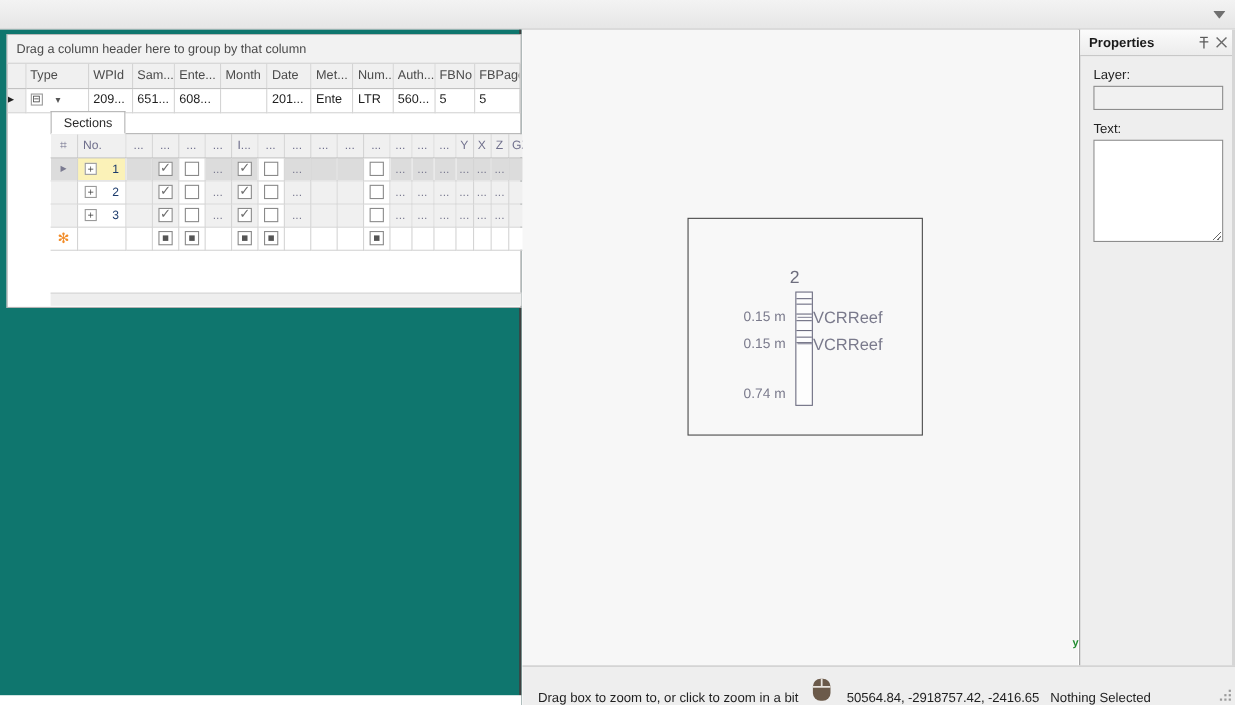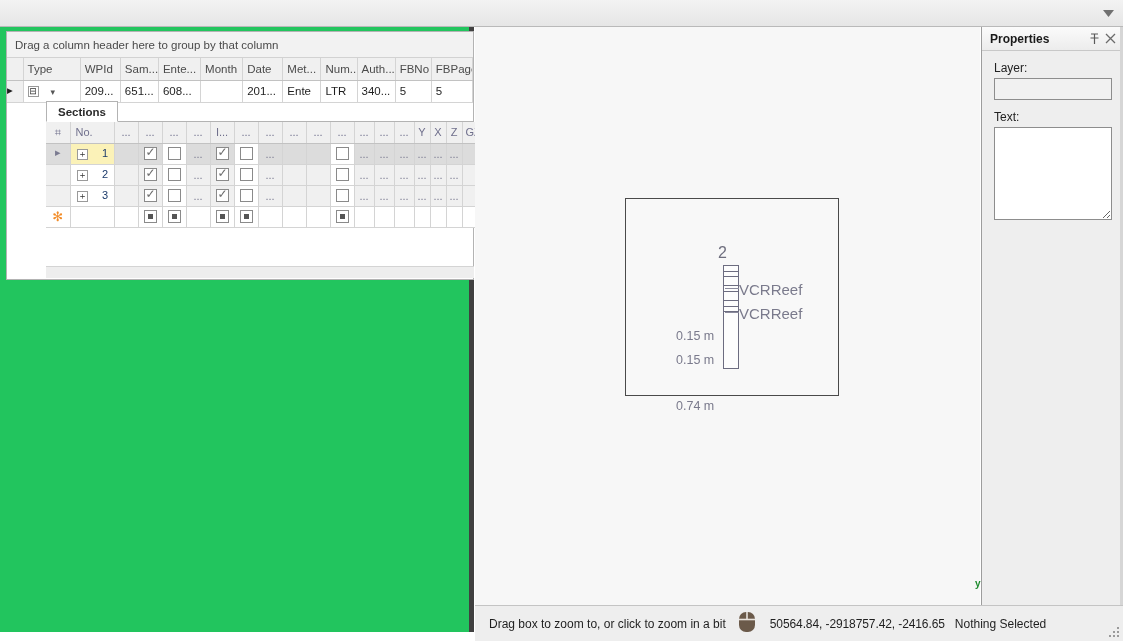--- a/index.html
+++ b/index.html
@@ -40,22 +40,22 @@
     position: absolute; right: 8px; top: 6px;
     width: 14px; height: 14px;
     display: flex; align-items: center; justify-content: center;
     cursor: pointer;
   }
   .tabstrip-drop svg { display: block; }
 
   
   .left-pane {
     position: absolute; left: 0; top: 27px; width: 474px; height: 614px;
-    background: #22c55e;
-    border-right: 5px solid #404040;
+    background: #0f766e;
+    border-right: 2px solid #404040;
   }
   .grid-outer {
     position: absolute; left: 6px; top: 4px; width: 468px; height: 249px;
     border: 1px solid #b3b3b3;
     background: #ffffff;
   }
   .group-panel {
     height: 26px; background: #f2f2f2;
     border-bottom: 1px solid #d2d2d2;
     display: flex; align-items: center; padding-left: 8px;
@@ -86,21 +86,21 @@
     border: 1px solid #9a9a9a; background: #fff;
     font-size: 9px; line-height: 9px; text-align: center; color: #333;
     vertical-align: middle;
   }
   .minidrop { color: #555; font-size: 9px; margin-left: 12px; }
 
   
   .sections-wrap {
     position: absolute; left: 46px; top: 74px; width: 428px; height: 165px;
   }
-  .sec-tabrow { height: 21px; position: relative; font-weight: bold; }
+  .sec-tabrow { height: 21px; position: relative; }
   .sec-tab {
     position: absolute; left: 0; top: 0;
     height: 21px; padding: 0 11px;
     background: #ffffff;
     border: 1px solid #b3b3b3; border-bottom: 1px solid #ffffff;
     display: flex; align-items: center;
     font-size: 11.5px; color: #2b2b2b;
   }
   .sec-tabline {
     position: absolute; left: 0; right: 0; bottom: 0; height: 1px; background: #b3b3b3;
@@ -150,21 +150,21 @@
   .vp-label-top {
     position: absolute; left: 243px; top: 217px;
     font-size: 16px; color: #6e6e7e;
   }
   .vp-col {
     position: absolute; left: 248px; top: 238px; width: 16px; height: 104px;
     border: 1px solid #6c6c80; background: #fdfdfd;
   }
   .vp-band { position: absolute; left: 0; right: 0; height: 1px; background: #6c6c80; }
   .dim {
-    position: absolute; font-size: 12.5px; color: #7a7a8c; white-space: nowrap; margin-top: 48px;
+    position: absolute; font-size: 12.5px; color: #7a7a8c; white-space: nowrap;
   }
   .leader { position: absolute; height: 1px; background: #8a8a9c; }
   .reeflbl { position: absolute; font-size: 15px; color: #7a7a8c; }
 
   
   .axis-triad { position: absolute; left: 489px; top: 518px; width: 60px; height: 50px; }
 
   
   .props {
     position: absolute; left: 981px; top: 27px; width: 142px; height: 578px;
@@ -193,21 +193,21 @@
     border: 1px solid #8d8d8d; background: #ffffff;
   }
   .props-rightedge {
     position: absolute; right: 0; top: 0; width: 3px; height: 578px; background: #d6d6d6;
   }
 
   
   .statusbar {
     position: absolute; left: 475px; top: 605px; width: 648px; height: 36px;
     background: #eeeeee; border-top: 1px solid #c4c4c4;
-    display: flex; align-items: center; padding-left: 14px;
+    display: flex; align-items: flex-end; padding-left: 14px;
   }
   .status-hint { font-size: 12px; color: #1f1f1f; }
   .mouse-icon { margin: 0 14px 0 12px; }
   .status-coords { font-size: 12px; color: #1f1f1f; letter-spacing: -0.1px; }
   .status-sel { font-size: 12px; color: #1f1f1f; margin-left: 10px; }
   .resize-grip { position: absolute; right: 3px; bottom: 3px; width: 12px; height: 12px; }
   .left-bottom {
     position: absolute; left: 0; top: 605px; width: 474px; height: 36px; background: #ffffff;
   }
 </style>
@@ -266,21 +266,21 @@
           <td>
             <span class="expander">⊟</span><span class="minidrop">▾</span>
           </td>
           <td>209...</td>
           <td>651...</td>
           <td>608...</td>
           <td></td>
           <td>201...</td>
           <td>Ente</td>
           <td>LTR</td>
-          <td>340...</td>
+          <td>560...</td>
           <td>5</td>
           <td>5</td>
         </tr>
       </tbody>
         </table>
     </div>
 
     <div class="sections-wrap">
       <div class="sec-tabrow">
         <div class="sec-tabline"></div>

